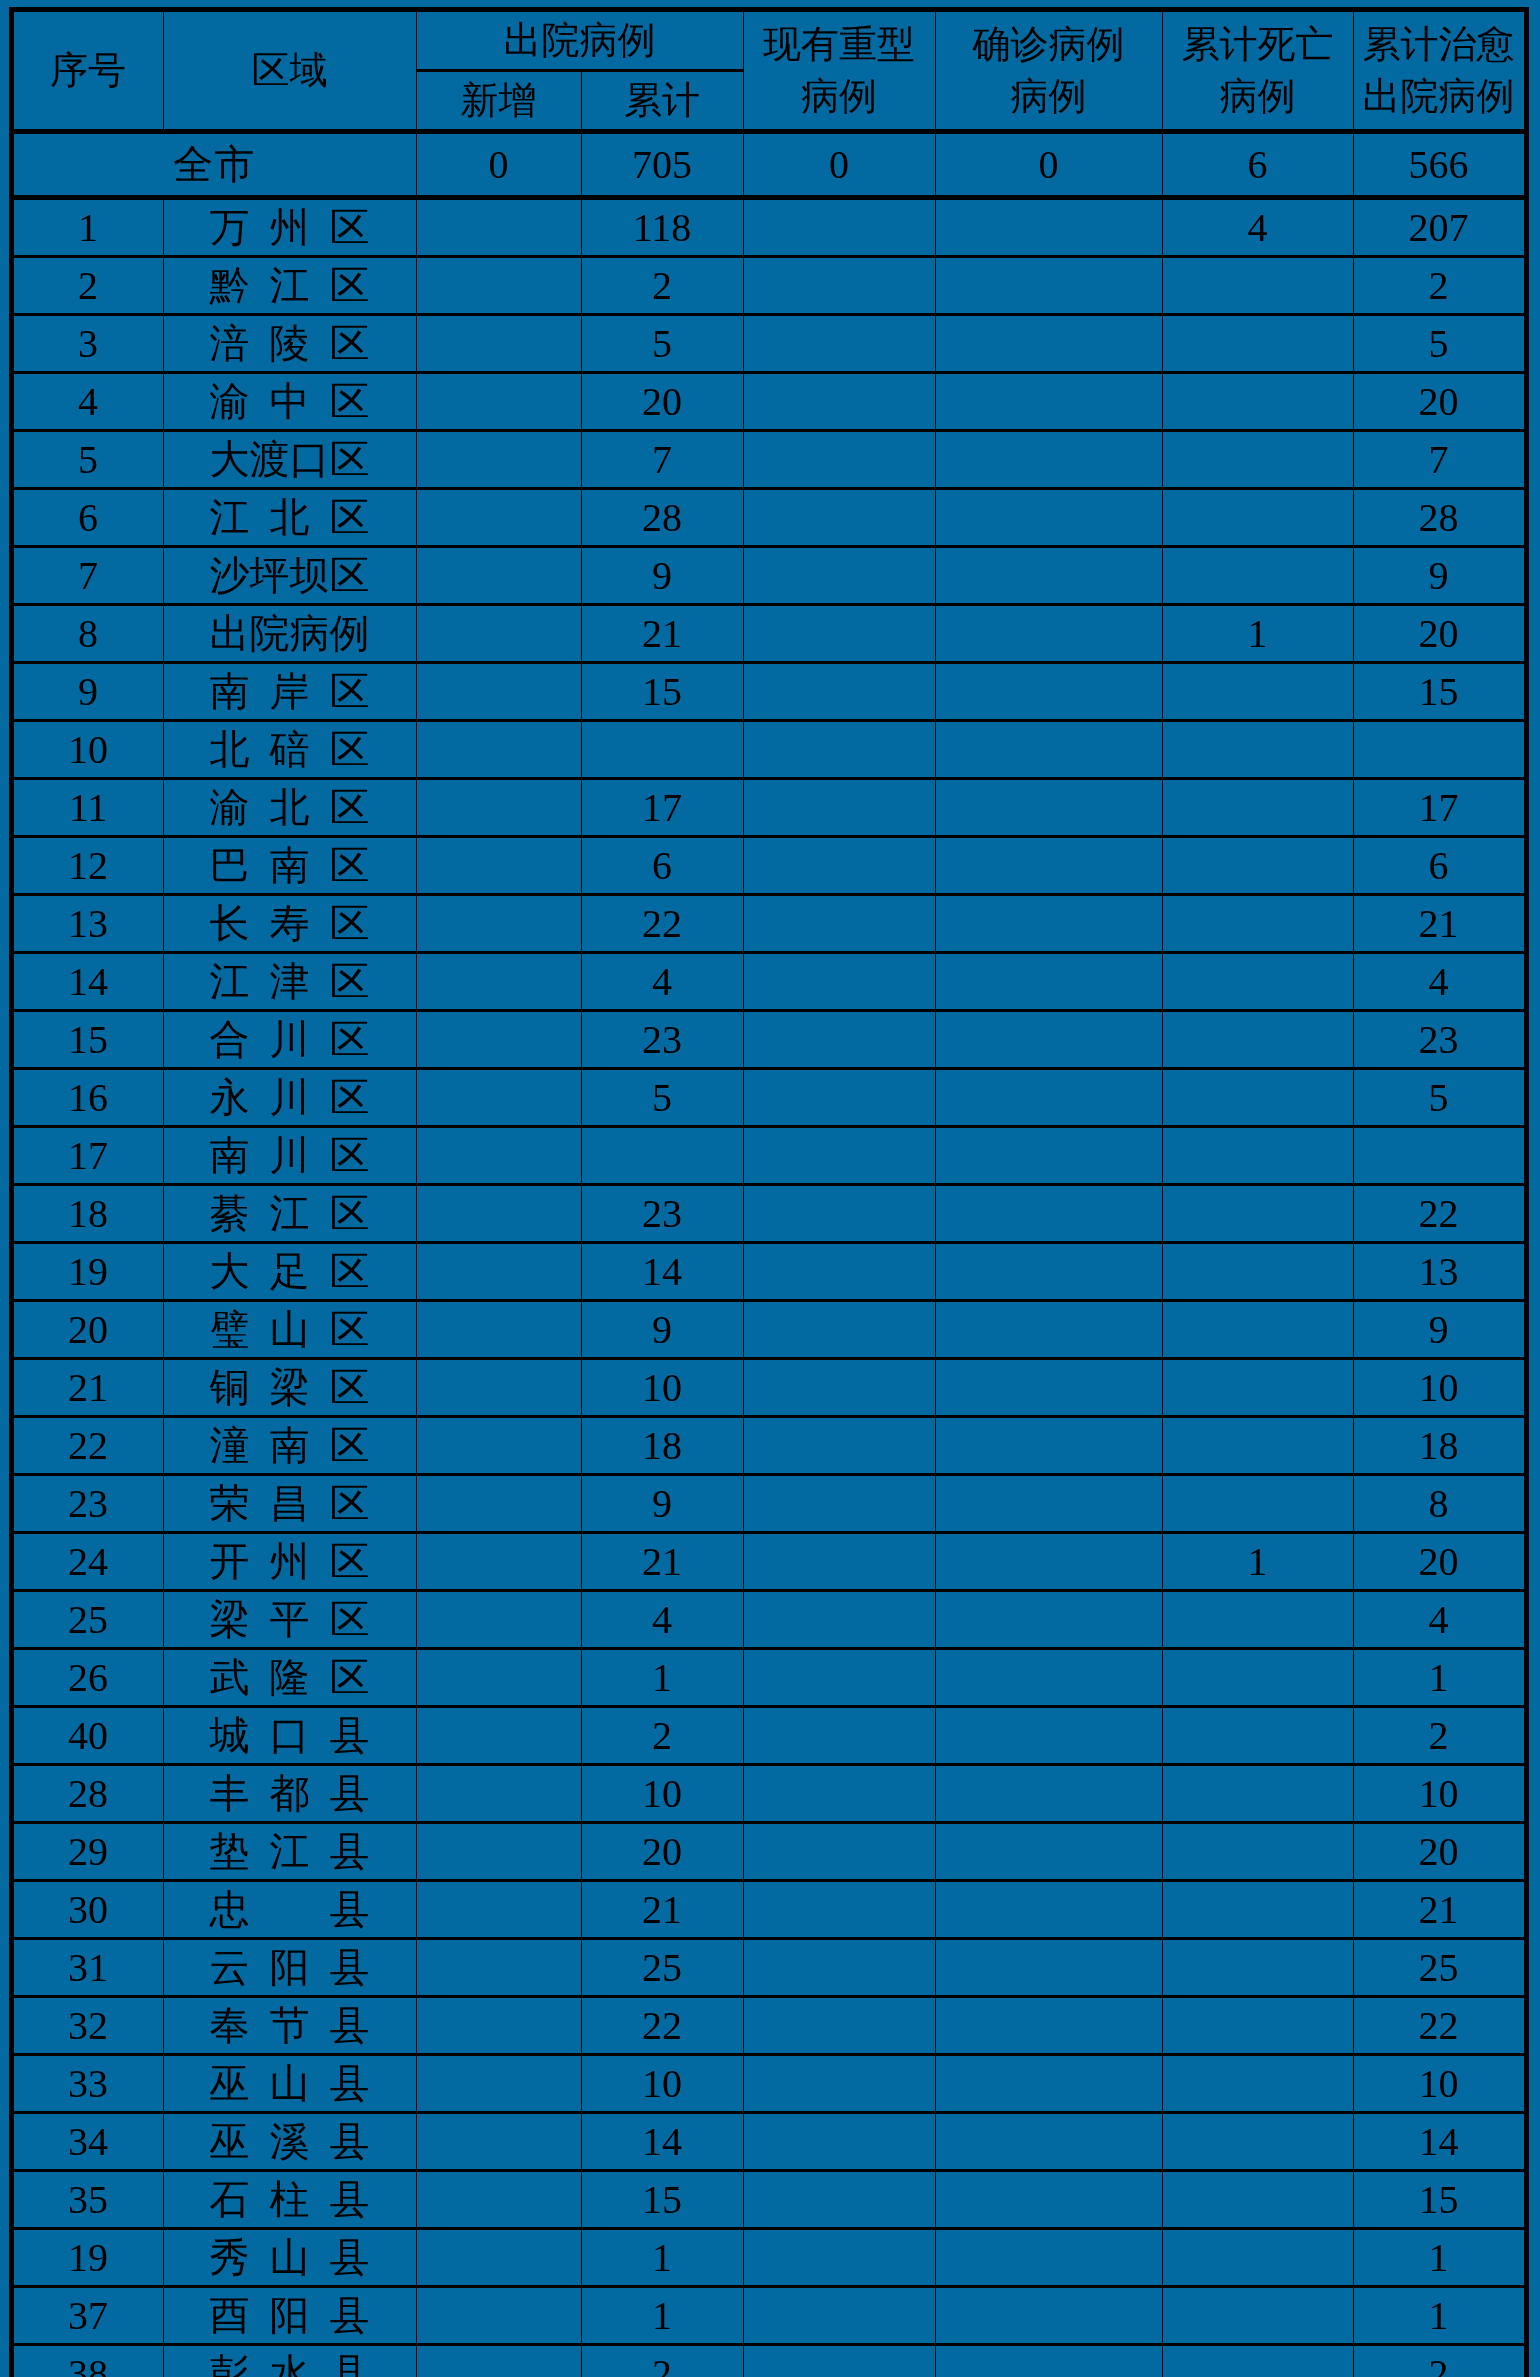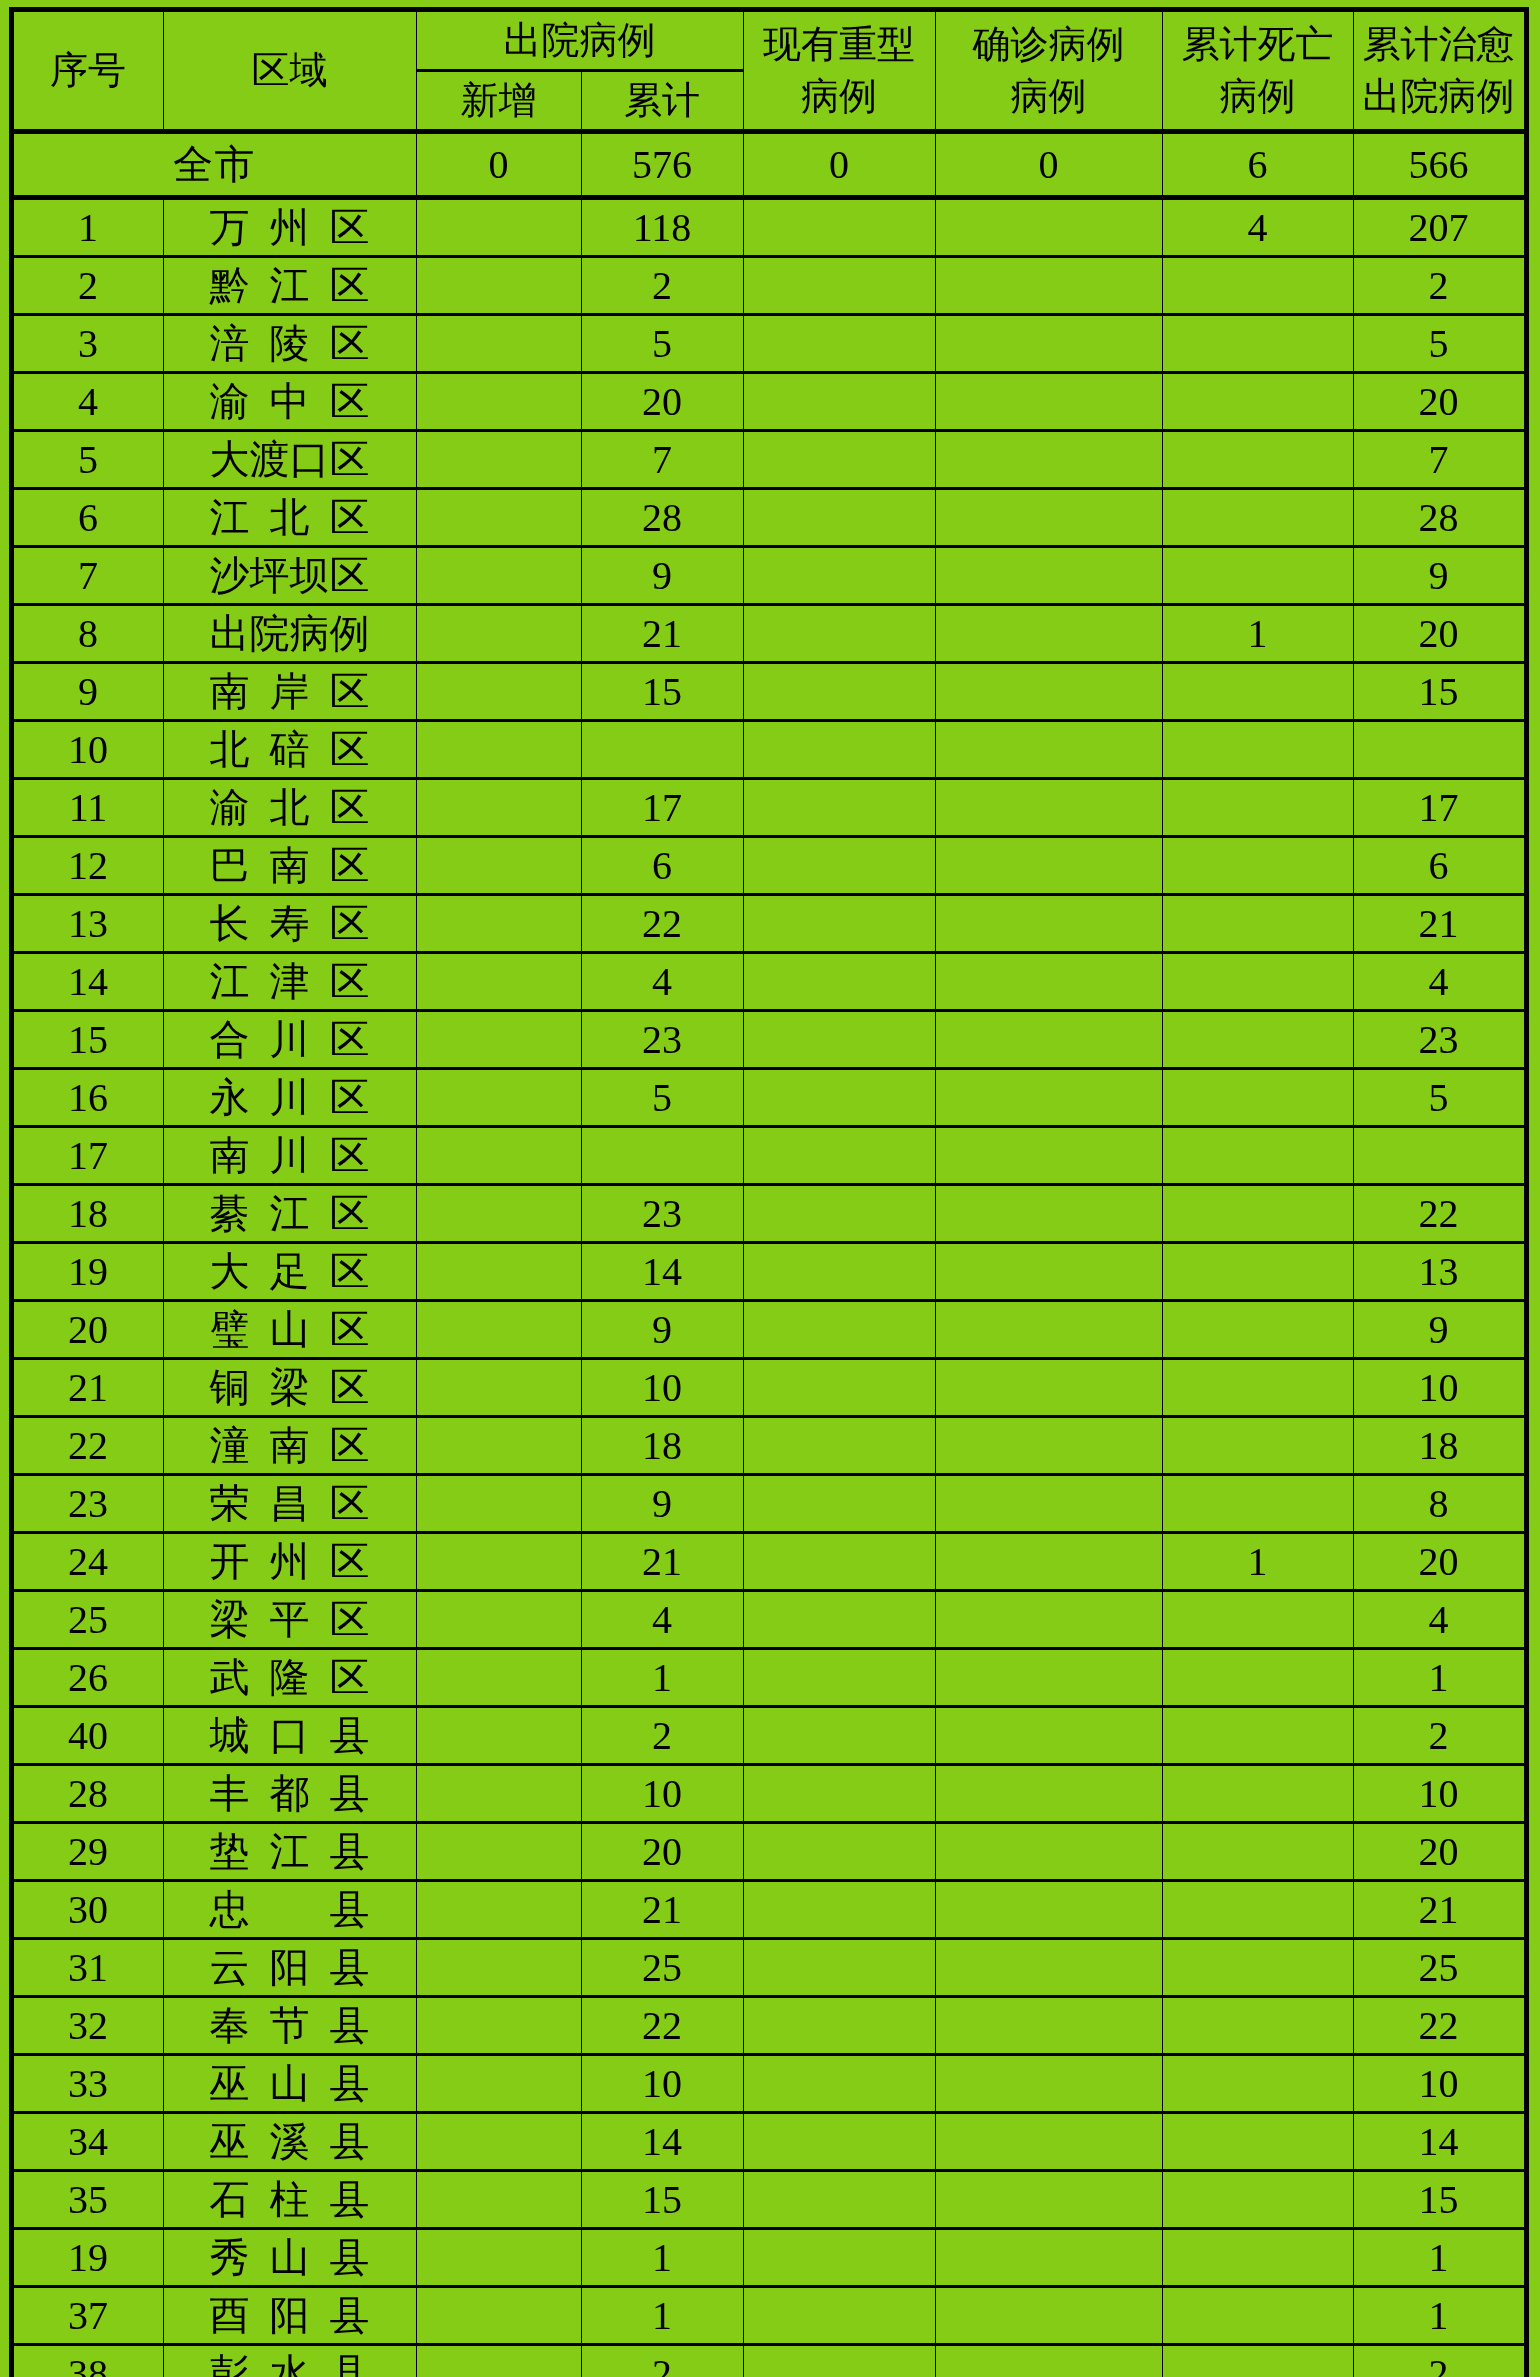--- a/index.html
+++ b/index.html
@@ -4,21 +4,21 @@
 <style>
   html, body {
     margin: 0;
     padding: 0;
     background: #ffffff;
   }
   .canvas {
     position: relative;
     width: 1541px;
     height: 2377px;
-    background: #84cc16;
+    background: #0369a1;
     overflow: hidden;
     font-family: "Liberation Serif", "DejaVu Serif", serif;
     color: #000000;
   }
   table.report {
     position: absolute;
     left: 8.5px;
     top: 6.8px;
     border-collapse: collapse;
     table-layout: fixed;
@@ -98,21 +98,21 @@
       </tr>
       <tr class="h2">
         <th>新增</th>
         <th>累计</th>
       </tr>
     </thead>
     <tbody>
       <tr class="citywide-row">
         <td colspan="2"><span class="citywide-label-text">全市</span></td>
         <td class="num">0</td>
-        <td class="num">576</td>
+        <td class="num">705</td>
         <td class="num">0</td>
         <td class="num">0</td>
         <td class="num">6</td>
         <td class="num">566</td>
       </tr>
     <tr class="district-row">
     <td class="num">1</td>
     <td><span class="region-name">万州区</span></td>
     <td class="num"></td>
     <td class="num">118</td>

